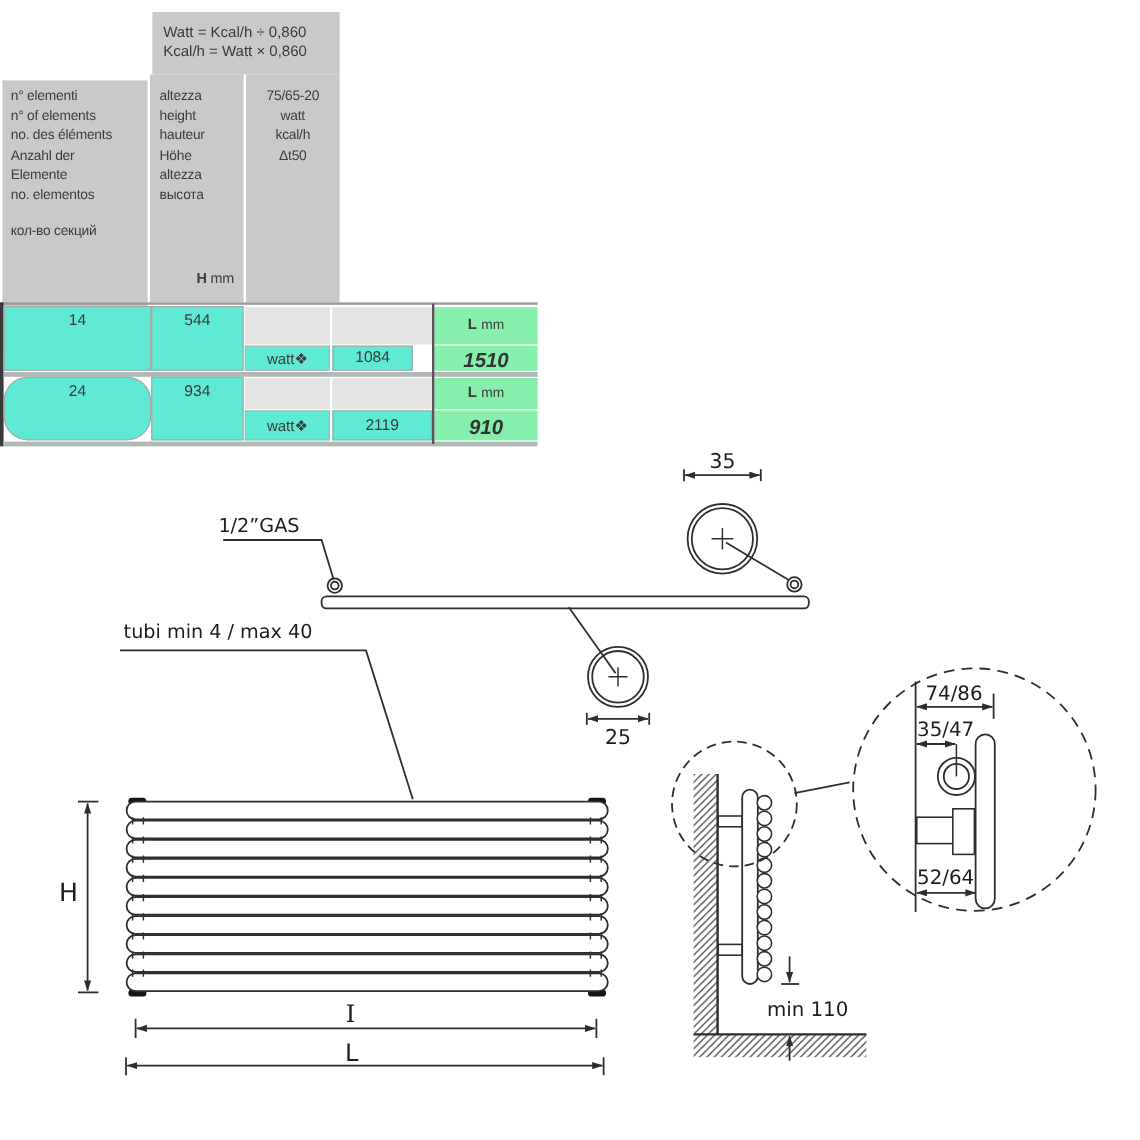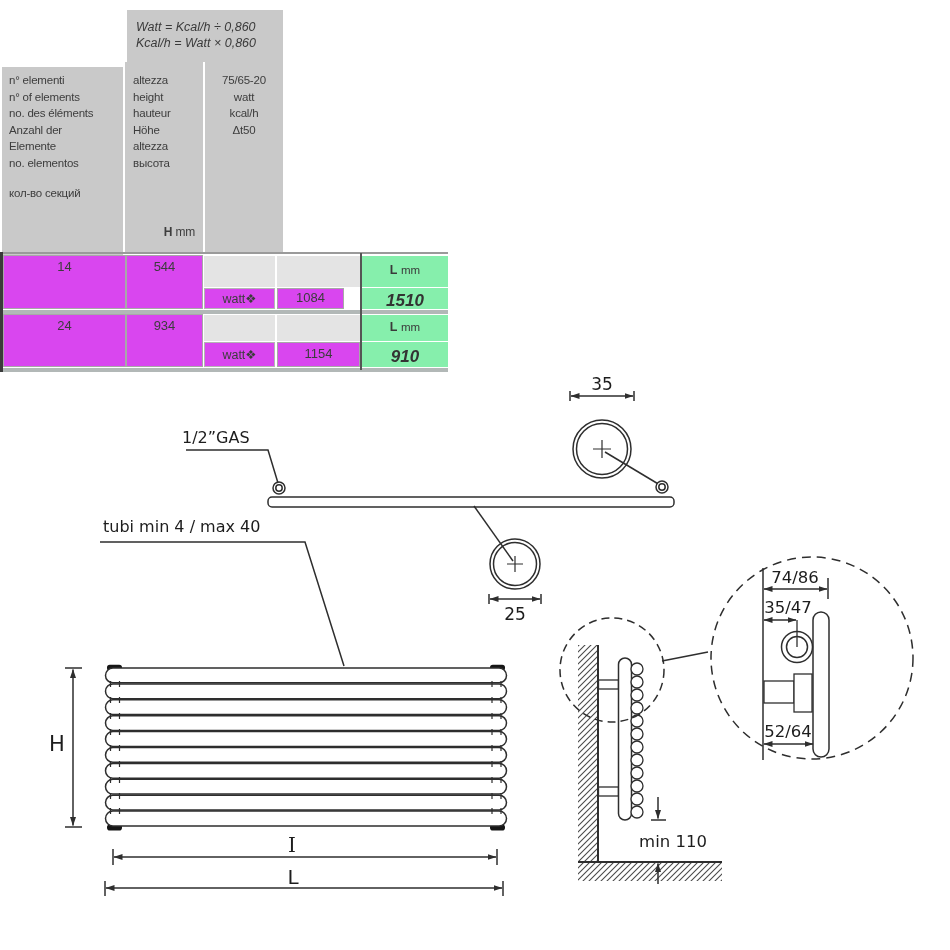--- a/index.html
+++ b/index.html
@@ -1,24 +1,24 @@
 <!DOCTYPE html>
 <html><head>
 <meta charset="utf-8">
 <style>
   html,body{margin:0;padding:0;background:#fff;}
   #page{position:relative;width:950px;height:950px;background:#ffffff;overflow:hidden;
         font-family:"Liberation Sans",sans-serif;color:#3c3c3c;}
   .abs{position:absolute;box-sizing:border-box;}
   
   .hdrbox{background:#c9c9c9;}
-  .formula{font-style:italic;font-size:12.5px;line-height:16px;padding:9px 11px 0 9px;color:#3a3a3a;}
+  .formula{font-size:12.5px;line-height:16px;padding:9px 11px 0 9px;color:#3a3a3a;}
   .hcol{font-size:11.5px;line-height:16.5px;letter-spacing:-0.2px;color:#3d3d3d;}
   .hcol div{white-space:nowrap;}
-  .cell{background:#d946ef;border:1px solid #a8a8a8;font-size:13px;text-align:center;}
+  .cell{background:#5eead4;border:1px solid #a8a8a8;font-size:13px;text-align:center;}
   .cell-gray{background:#e4e4e4;}
   .cell-dark{background:#86efac;text-align:center;}
   .num{padding-top:3px;}
   .lmm{font-size:12.5px;padding-top:7px;color:#3a3a3a;}
   .lmm b{font-weight:bold;}
   .lval{font-weight:bold;font-size:17px;padding-top:3px;color:#333;font-style:italic;}
   .wattlbl{font-size:12.5px;padding-top:2px;}
   .sepband{background:#b2b8b7;}
   
   .draw-txt{font-family:"DejaVu Sans",sans-serif;color:#1d1d1d;}
@@ -79,30 +79,30 @@
     <div class="abs cell-dark lmm" style="left:362px;top:255.5px;width:86px;height:31px;">
       <b>L</b>
       <span style="font-size:11.5px;">mm</span>
     </div>
     <div class="abs cell wattlbl" style="left:204px;top:288px;width:71px;height:21px;border-color:#b5b5b5;">watt❖</div>
     <div class="abs cell num" style="left:277px;top:288px;width:67px;height:21px;padding-top:1px;">1084</div>
     <div class="abs cell-dark lval" style="left:362px;top:288px;width:86px;height:21px;">1510</div>
 
     <div class="abs sepband" style="left:2.5px;top:309.5px;width:445.5px;height:4.5px;"></div>
 
-    <div class="abs cell num" style="left:3px;top:314px;width:123px;height:53px;">24</div>
+    <div class="abs cell num" style="left:3px;top:314px;width:123px;height:53px;border-radius:20px;">24</div>
     <div class="abs cell num" style="left:126px;top:314px;width:77px;height:53px;">934</div>
     <div class="abs cell-gray" style="left:204px;top:314.5px;width:71px;height:26.5px;"></div>
     <div class="abs cell-gray" style="left:277px;top:314.5px;width:83px;height:26.5px;"></div>
     <div class="abs cell-dark lmm" style="left:362px;top:314.5px;width:86px;height:26.5px;padding-top:5px;">
       <b>L</b>
       <span style="font-size:11.5px;">mm</span>
     </div>
     <div class="abs cell wattlbl" style="left:204px;top:342px;width:71px;height:25px;border-color:#b5b5b5;padding-top:4px;">watt❖</div>
-    <div class="abs cell num" style="left:277px;top:342px;width:83px;height:25px;">1154</div>
+    <div class="abs cell num" style="left:277px;top:342px;width:83px;height:25px;">2119</div>
     <div class="abs cell-dark lval" style="left:362px;top:342px;width:86px;height:25px;padding-top:5px;">910</div>
 
     <div class="abs sepband" style="left:2.5px;top:367.5px;width:445.5px;height:4.5px;"></div>
     <div class="abs" style="left:360px;top:253px;width:1.8px;height:117px;background:#555;"></div>
   </div>
 
   <div class="abs draw-txt tubi-main" style="left:103px;top:517px;">tubi min 4 / max 40</div>
 
   <svg class="abs" style="left:0;top:0;" width="950" height="950" viewBox="0 0 950 950">
     <defs>

